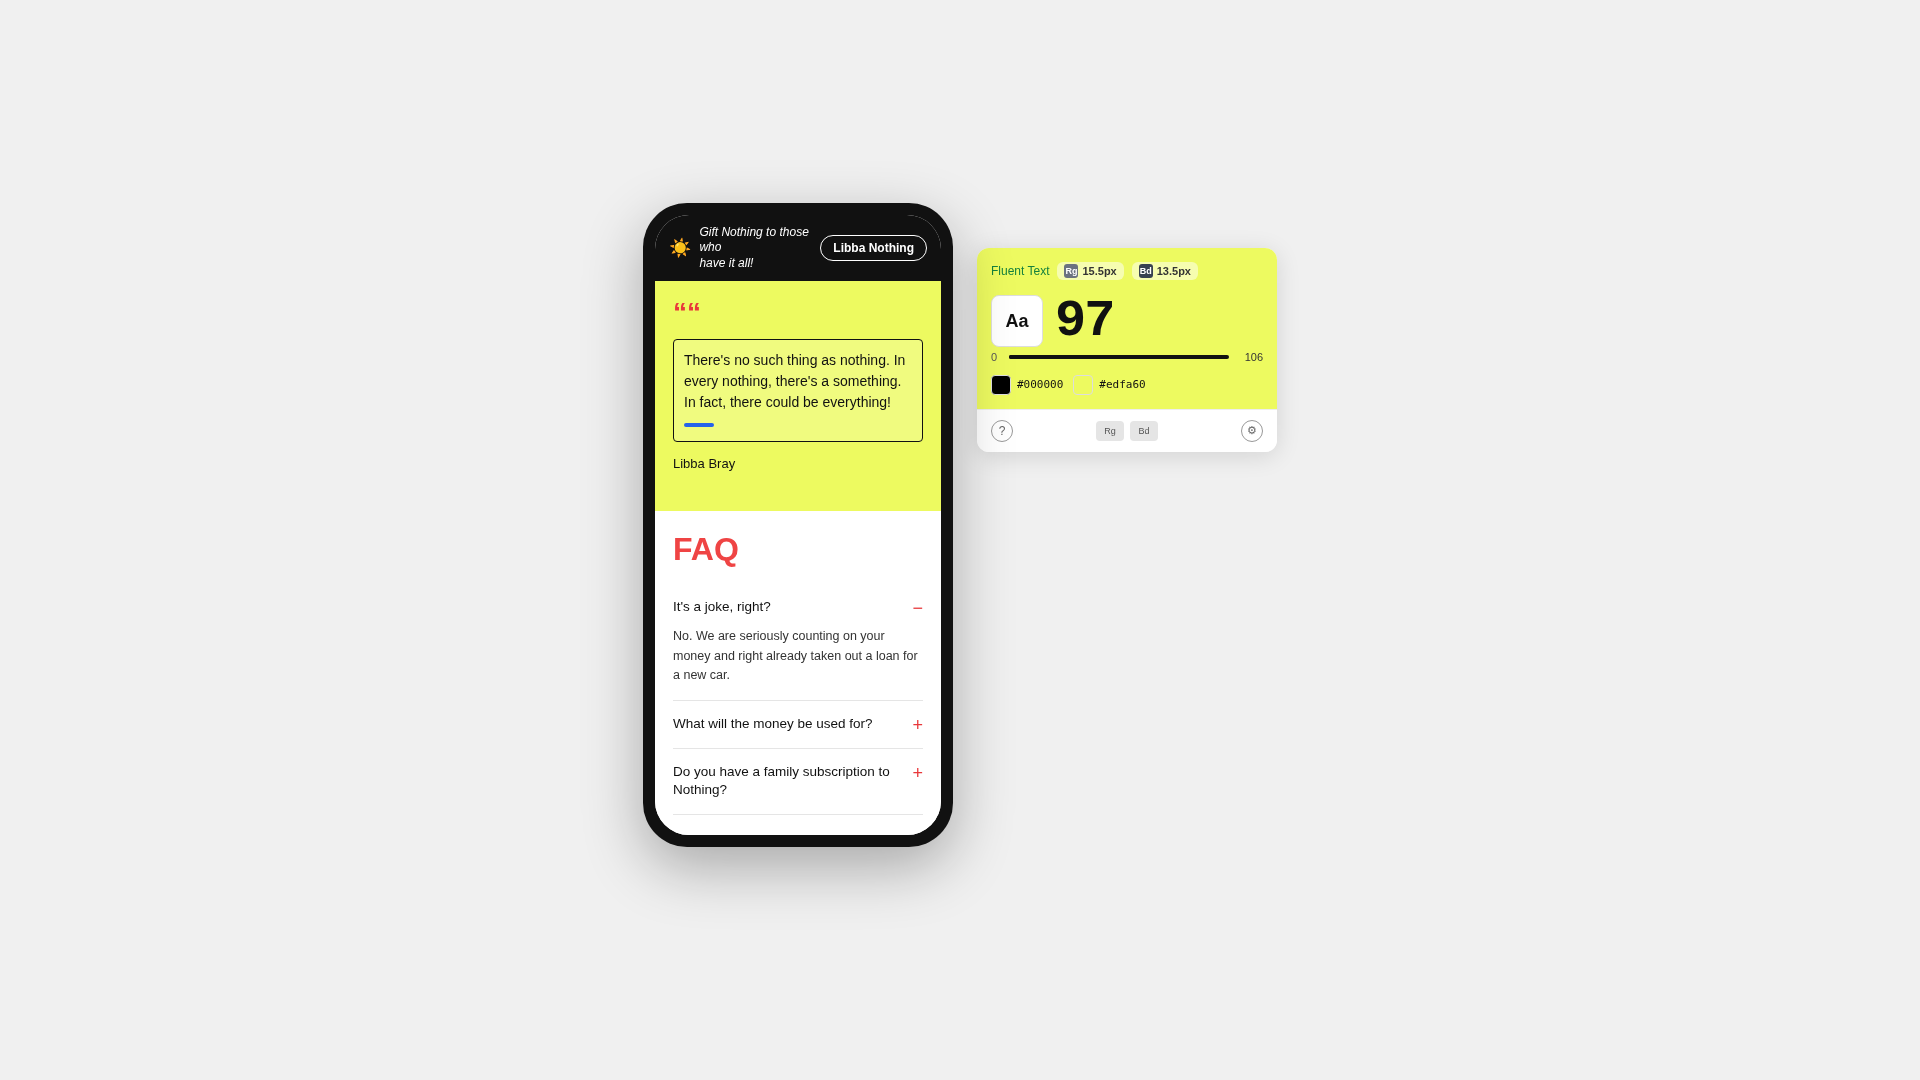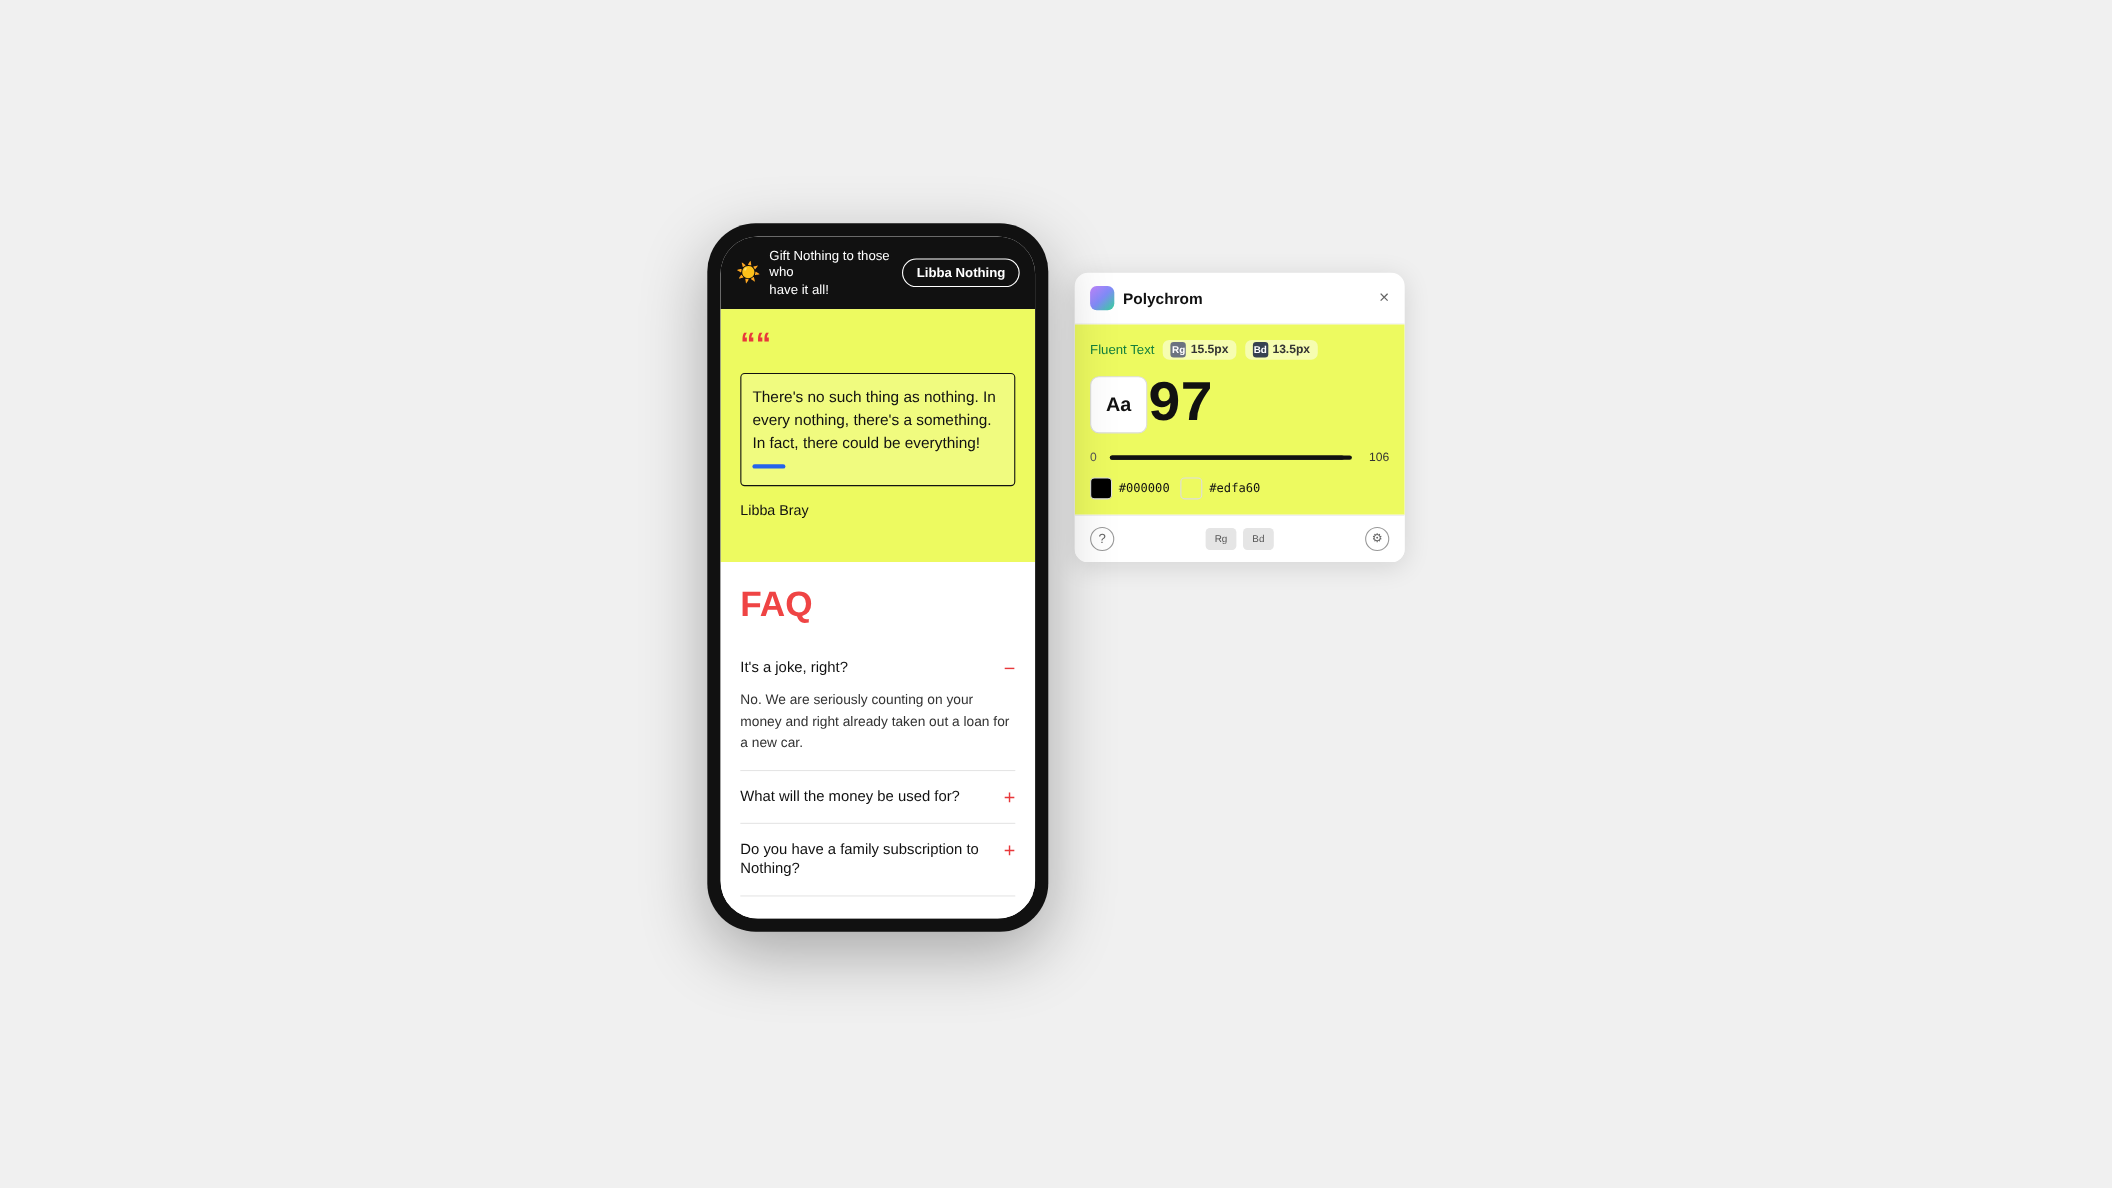--- a/index.html
+++ b/index.html
@@ -56,20 +56,21 @@
 
     .sun-icon {
       font-size: 18px;
     }
 
     .topbar-text {
       color: #fff;
       font-size: 12px;
       font-weight: 500;
       line-height: 1.3;
+      font-style: italic;
     }
 
     .gift-btn {
       background: transparent;
       border: 1.5px solid #fff;
       border-radius: 20px;
       color: #fff;
       font-size: 12px;
       font-weight: 600;
       padding: 5px 12px;
@@ -252,22 +253,21 @@
       font-weight: 700;
       color: #fff;
     }
 
     .badge-rg { background: #6b7280; }
     .badge-bd { background: #374151; }
 
     .preview-row {
       display: flex;
       align-items: center;
-      gap: 0;
-      margin-bottom: 12px;
+      gap: 12px;
     }
 
     .aa-box {
       width: 52px;
       height: 52px;
       background: #fff;
       border: 1px solid #ddd;
       border-radius: 8px;
       display: flex;
       align-items: center;
@@ -461,27 +461,20 @@
             <span class="faq-icon">+</span>
           </div>
         </div>
       </div>
 
     </div>
   </div>
 
   <div class="polychrom-panel">
 
-    <div class="polychrom-header">
-      <div class="polychrom-title-row">
-        <div class="polychrom-logo"></div>
-        <span class="polychrom-title">Polychrom</span>
-      </div>
-      <button class="close-btn">×</button>
-    </div>
 
     <div class="polychrom-body">
 
       <div class="fluent-row">
         <span class="fluent-label">Fluent Text</span>
         <div class="fluent-badge">
           <span class="badge-icon badge-rg">Rg</span>
           <span>15.5px</span>
         </div>
         <div class="fluent-badge">

